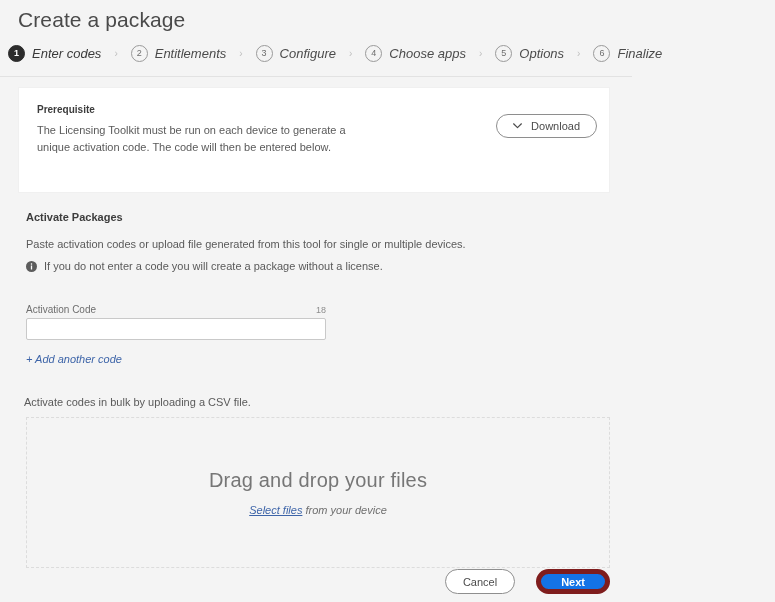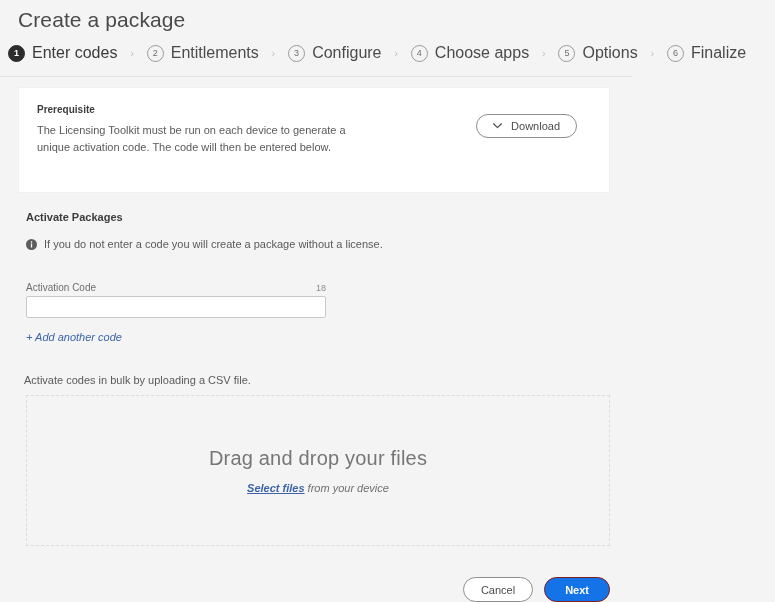--- a/index.html
+++ b/index.html
@@ -64,22 +64,23 @@
     background: transparent;
     flex: 0 0 auto;
   }
   .step.is-active .step-badge {
     background: #2c2c2c;
     border-color: #2c2c2c;
     color: #ffffff;
     font-weight: 700;
   }
   .step-label {
-    font-size: 16px;
+    font-size: 13px;
     color: #4b4b4b;
+    font-style: italic;
   }
   .step.is-active .step-label { color: #3a3a3a; }
   .step-sep {
     color: #c0c0c0;
     font-size: 10px;
     padding: 0 13px;
     user-select: none;
   }
 
   .header-divider {
@@ -104,21 +105,21 @@
     margin-bottom: 7px;
   }
   .prereq-body {
     font-size: 11px;
     line-height: 17px;
     color: #5a5a5a;
     max-width: 330px;
   }
   .download-btn {
     position: absolute;
-    right: 32px;
+    right: 12px;
     top: 26px;
     display: flex;
     align-items: center;
     gap: 9px;
     height: 24px;
     padding: 0 16px;
     border: 1px solid #8e8e8e;
     border-radius: 12px;
     background: #ffffff;
     font-size: 11px;
@@ -224,50 +225,49 @@
   .dropzone-sub {
     font-size: 11px;
     font-style: italic;
     color: #6f6f6f;
   }
   .dropzone-sub .link {
     color: #3d64a8;
     text-decoration: underline;
     font-style: italic;
     cursor: pointer;
-    font-weight: bold;
   }
 
   
   .footer {
     position: absolute;
     right: 22px;
-    bottom: 0;
-    display: flex;
-    align-items: center;
-    gap: 11px;
+    bottom: 8px;
+    display: flex;
+    align-items: center;
+    gap: 21px;
   }
   .btn {
     height: 25px;
     padding: 0 17px;
     border-radius: 13px;
     font-size: 11px;
     font-family: "Liberation Sans", sans-serif;
     cursor: pointer;
     display: flex;
     align-items: center;
     justify-content: center;
   }
   .btn-outline {
     border: 1px solid #8e8e8e;
     background: #ffffff;
     color: #4b4b4b;
   }
   .btn-cta {
-    border: 1px solid #7f1d1d;
+    border: 5px solid #7f1d1d;
     background: #1473e6;
     color: #ffffff;
     font-weight: 700;
     padding: 0 20px;
   }
 </style>
 </head>
 <body>
 
 <div class="page">
@@ -326,20 +326,21 @@
         <svg width="9" height="6" viewBox="0 0 9 6" aria-hidden="true">
           <path d="M0.6 0.8 L4.5 4.6 L8.4 0.8" fill="none" stroke="#4b4b4b" stroke-width="1.2" stroke-linecap="round" stroke-linejoin="round"></path>
         </svg>
       </span>
       <span>Download</span>
     </button>
   </div>
 
   <div class="section">
     <div class="section-title">Activate Packages</div>
+    <div class="section-desc">Paste activation codes or upload file generated from this tool for single or multiple devices.</div>
 
     <div class="note-row">
       <span class="info-icon">
         <svg width="11" height="11" viewBox="0 0 11 11" aria-hidden="true">
           <circle cx="5.5" cy="5.5" r="5.5" fill="#5c5c5c"></circle>
           <rect x="4.85" y="4.5" width="1.3" height="4" fill="#ffffff"></rect>
           <rect x="4.85" y="2.3" width="1.3" height="1.4" fill="#ffffff"></rect>
         </svg>
       </span>
       <span class="note-text">If you do not enter a code you will create a package without a license.</span>

